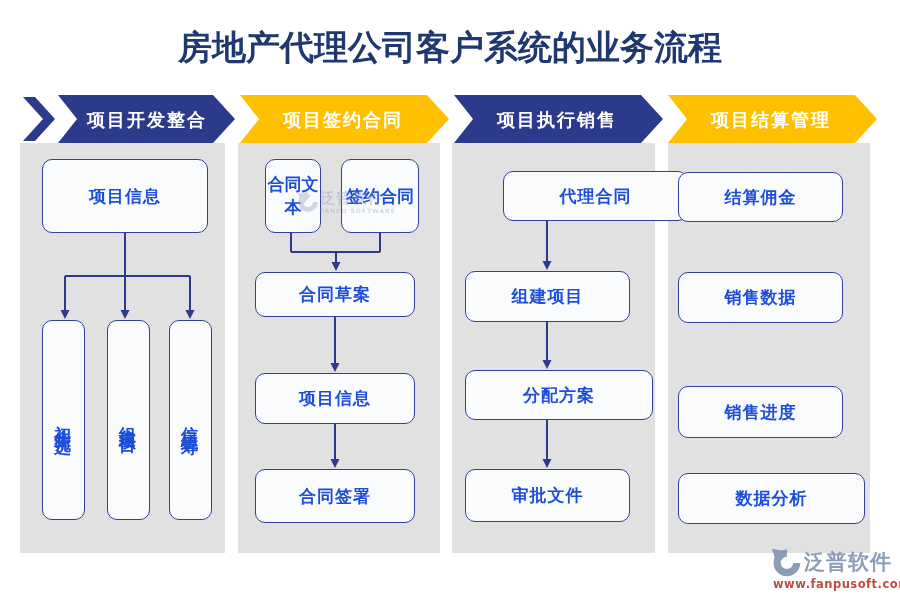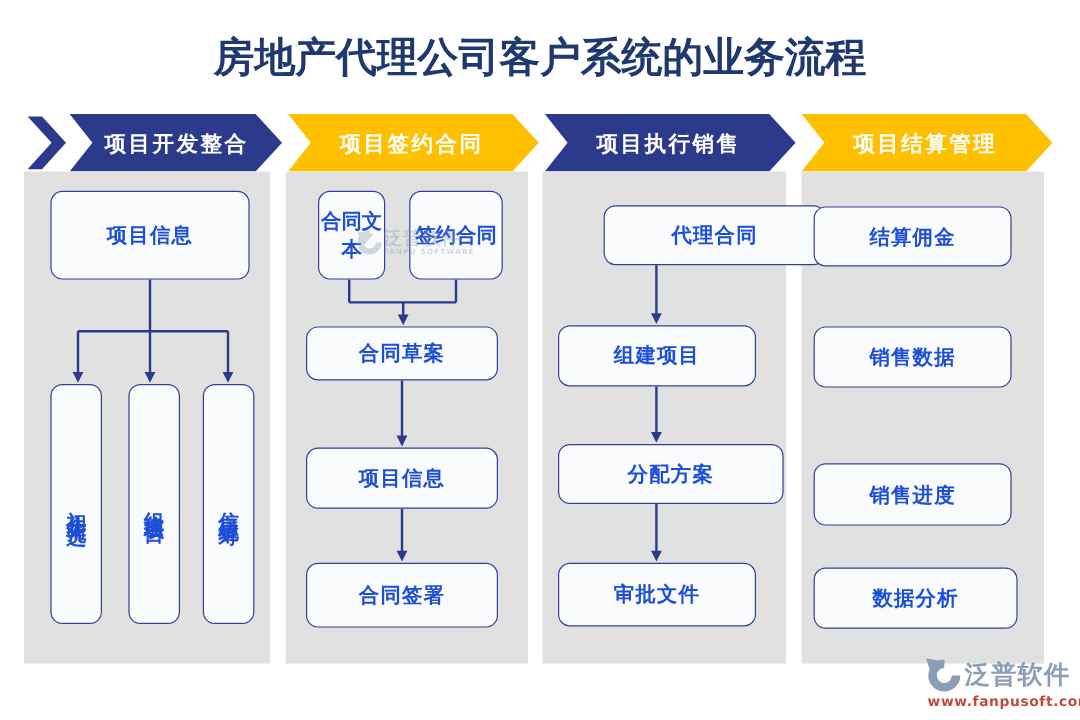--- a/index.html
+++ b/index.html
@@ -121,21 +121,21 @@
 <div class="box" style="left:255px;top:469px;width:160px;height:54px;">合同签署</div>
 
 <div class="box" style="left:491px;top:171px;width:185px;height:50px;margin-left:12px;">代理合同</div>
 <div class="box" style="left:465px;top:271px;width:165px;height:51px;">组建项目</div>
 <div class="box" style="left:465px;top:370px;width:188px;height:50px;">分配方案</div>
 <div class="box" style="left:465px;top:469px;width:165px;height:53px;">审批文件</div>
 
 <div class="box" style="left:678px;top:172px;width:165px;height:50px;">结算佣金</div>
 <div class="box" style="left:678px;top:272px;width:165px;height:51px;">销售数据</div>
 <div class="box" style="left:678px;top:370px;width:165px;height:52px;margin-top:16px;">销售进度</div>
-<div class="box" style="left:678px;top:473px;width:170px;height:51px;">数据分析</div>
+<div class="box" style="left:678px;top:473px;width:187px;height:51px;">数据分析</div>
 
 <div class="watermark">
   <svg width="24" height="24" viewBox="0 0 24 24">
     <path d="M2 3 L15 5 L6 16 Z" fill="#8C9DB8"></path>
     <path d="M12 2 A10 10 0 1 0 22 12 L17 12 A5 5 0 1 1 12 7 Z" fill="#8C9DB8"></path>
   </svg>
   <div>
     <div class="wm-text">泛普软件</div>
     <div class="wm-sub">FANPU SOFTWARE</div>
   </div>

